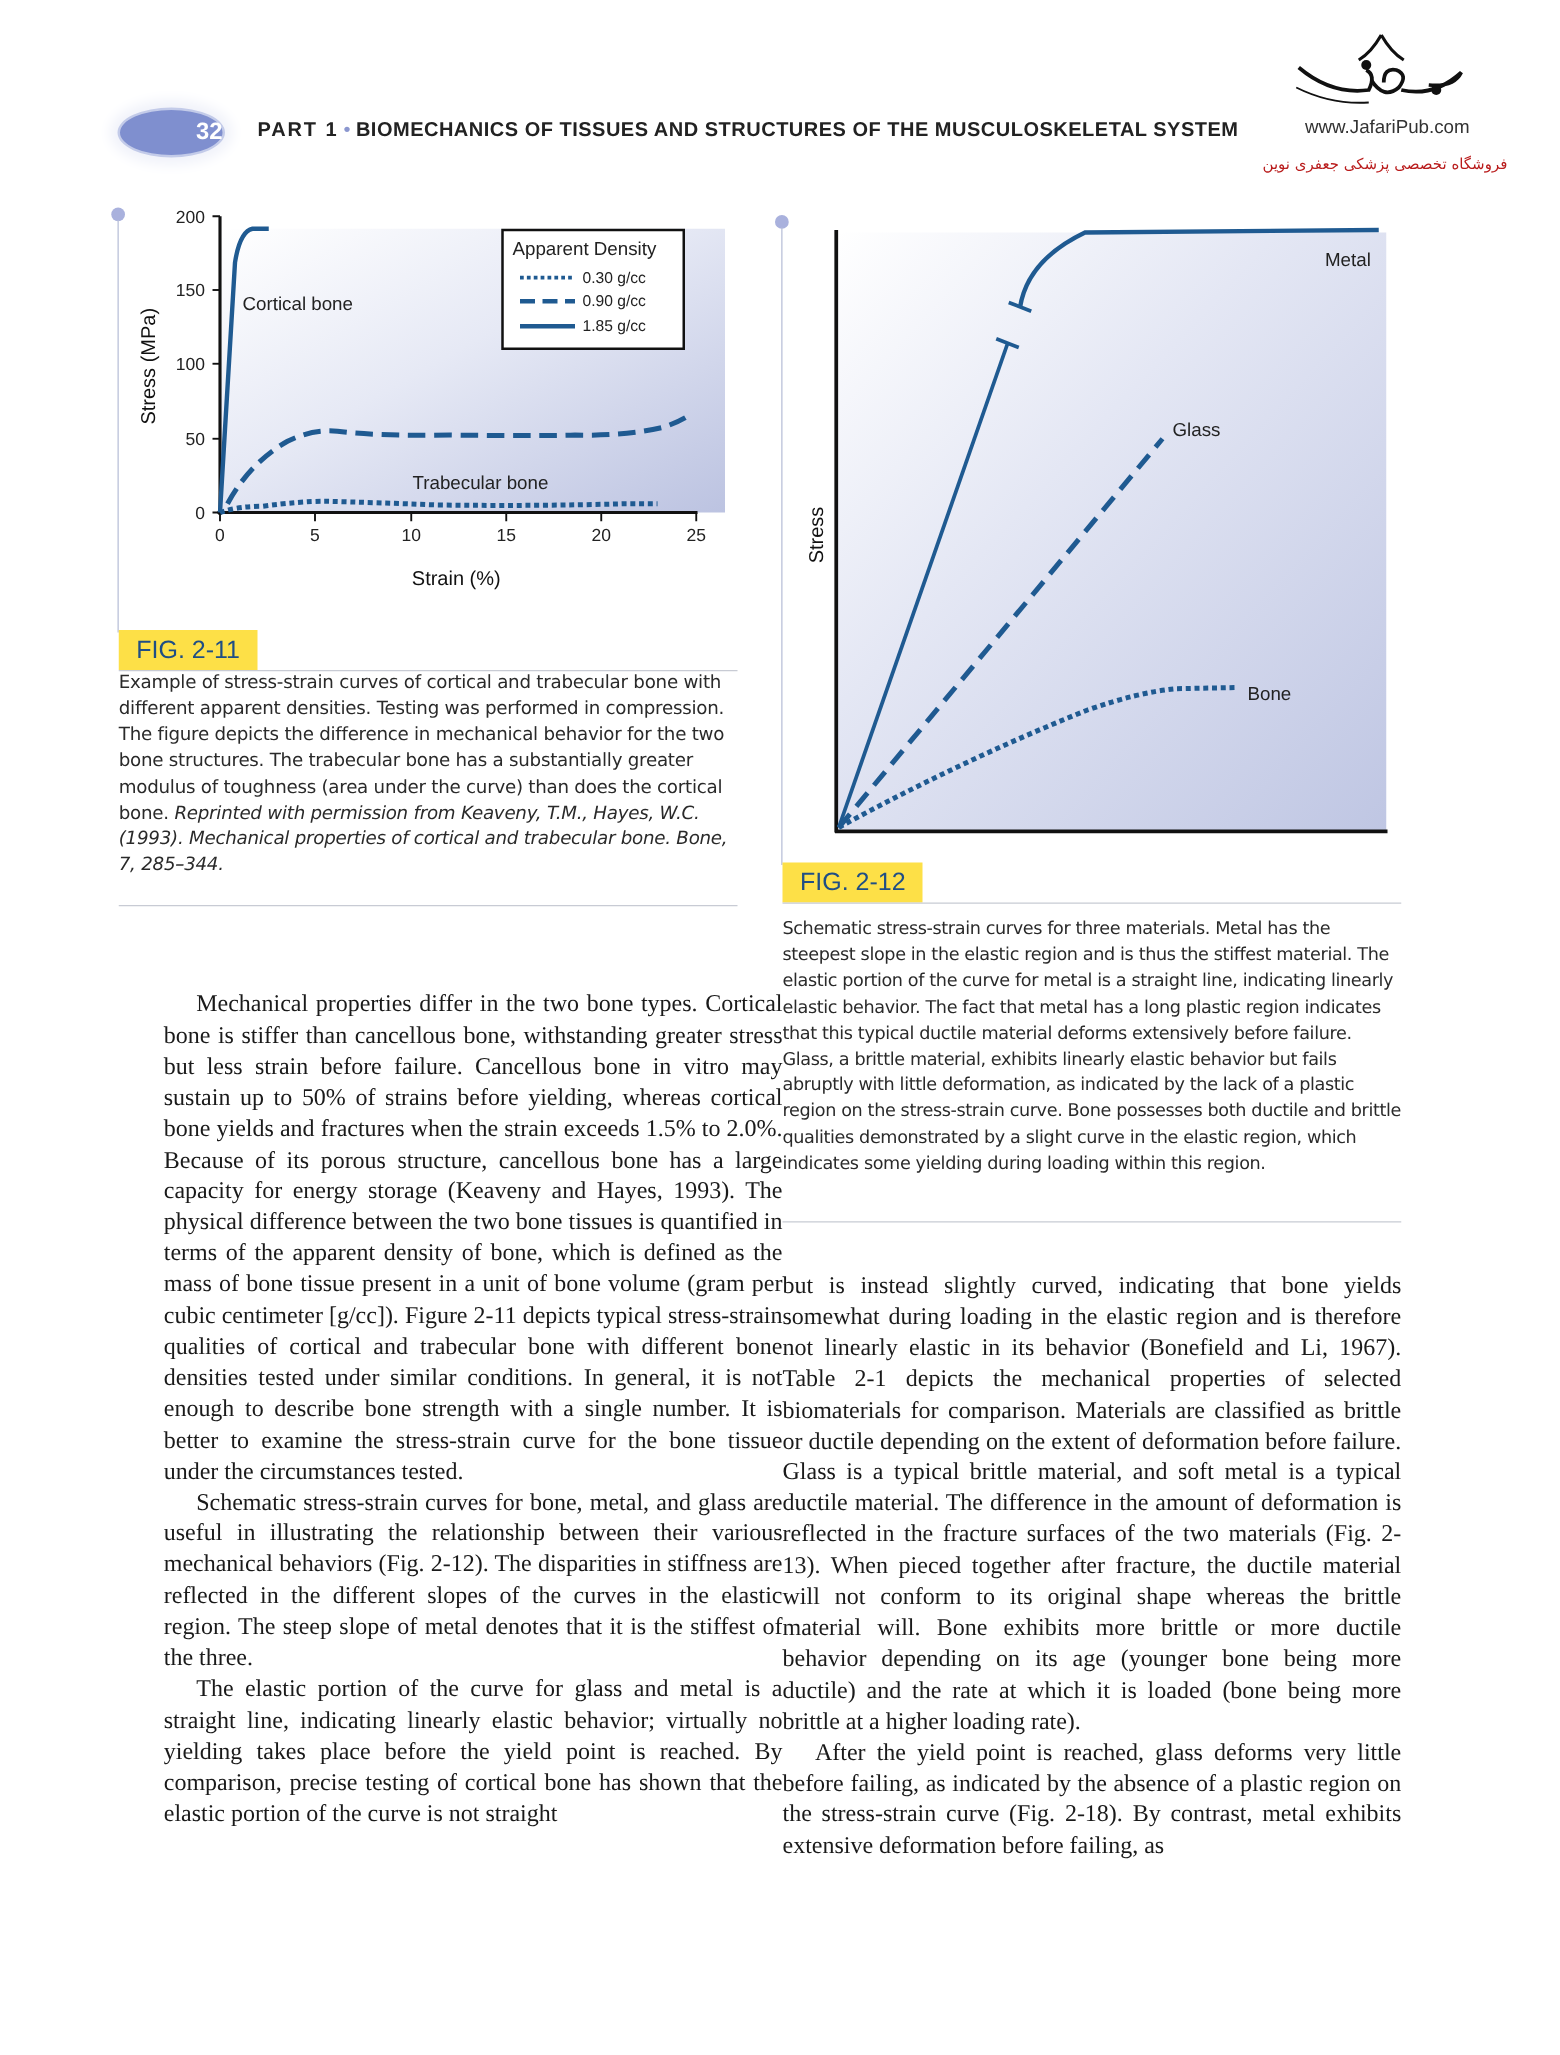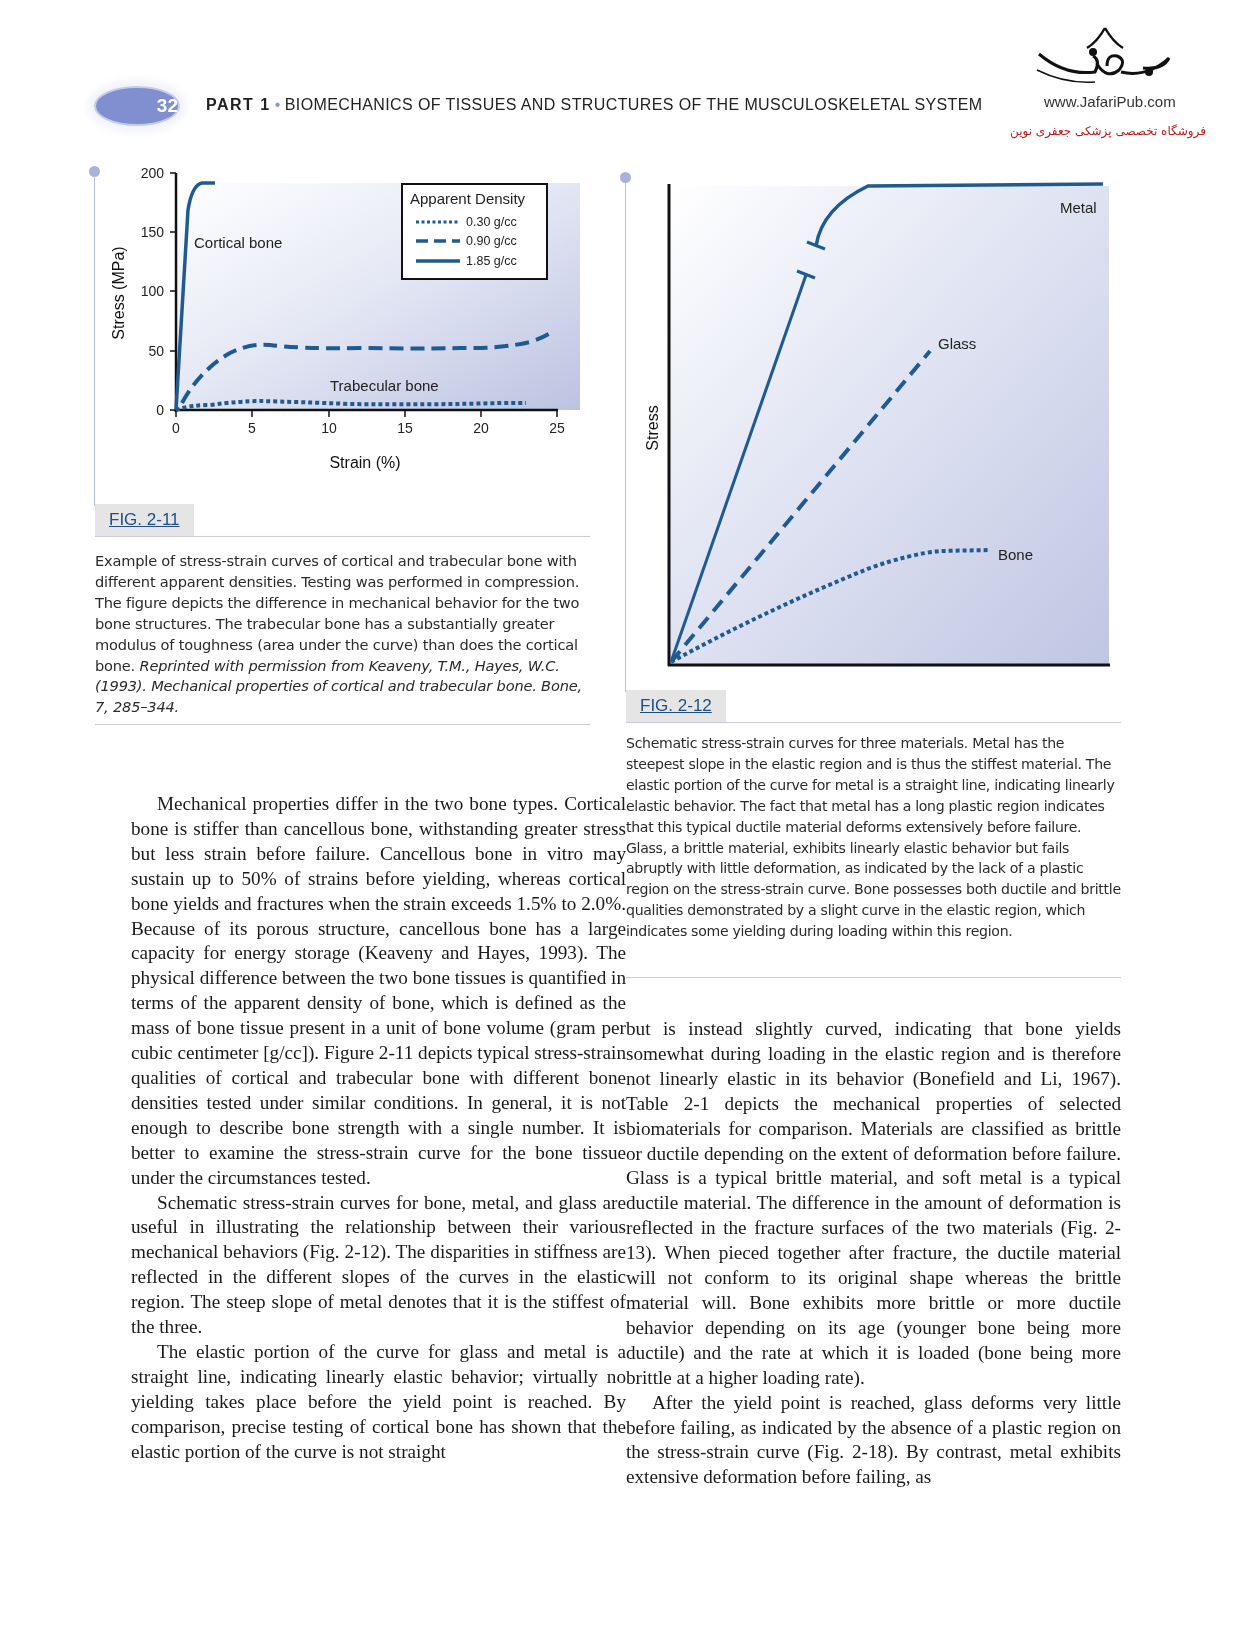--- a/index.html
+++ b/index.html
@@ -6,30 +6,30 @@
   html, body { width: 1248px; height: 1644px; background: #ffffff; overflow: hidden; }
   body { position: relative; font-family: "Liberation Sans", "DejaVu Sans", sans-serif; color: #1a1a1a; }
 
   
   .page-badge { position: absolute; left: 94px; top: 86px; width: 86px; height: 40px; border-radius: 50%;
     background: #7f8fcf; border: 2px solid #c3cbe9; box-shadow: 0 0 10px 6px #f0f2fa; display:flex; align-items:center; justify-content:flex-end; }
   .page-badge span { color:#fff; font-weight:bold; font-size:19px; }
   .running-head { position: absolute; left: 206px; top: 96px; font-size: 16px; letter-spacing: 0.4px; color:#222; white-space:nowrap; }
   .running-head .part { font-weight: bold; letter-spacing: 1.5px; }
   .running-head .bullet { color:#8b97cf; margin: 0 4px; }
-  .running-head .title { font-weight: normal; }
+  .running-head .title { font-weight: bold; }
 
   .logo { position:absolute; left:1035px; top:20px; width:140px; height:70px; }
   .logo-url { position:absolute; left:1044px; top:93px; font-size:15px; color:#333; }
   .logo-persian { position:absolute; left:1010px; top:124px; font-size:12px; color:#b91c1c; direction: rtl; font-family:"DejaVu Sans", sans-serif; }
 
   
   .fig-frame { position:absolute; border-left:1px solid #b8bfd8; }
   .fig-dot { position:absolute; width:11px; height:11px; border-radius:50%; background:#a9b1dd; }
-  .fig-label { position:absolute; background:#e5e5e5; color:#1f4e85; font-size:17px; padding:0 14px; height:32px; line-height:32px;text-decoration:underline; }
+  .fig-label { position:absolute; background:#fde047; color:#1f4e85; font-size:20px; padding:0 14px; height:32px; line-height:32px; }
   .fig-rule { position:absolute; height:1px; background:#c8cbd4; }
   .caption { position:absolute; font-size:14.6px; line-height:20.9px; color:#2a2a2a; font-family:"DejaVu Sans", sans-serif; letter-spacing:-0.2px; }
   .caption2 { font-size:14.1px; line-height:20.9px; letter-spacing:-0.3px; }
   .caption i { font-style: italic; }
 
   svg text { font-family: "Liberation Sans", sans-serif; }
 
   
   .col { position:absolute; width:495px; font-family:"Liberation Serif", "DejaVu Serif", serif; font-size:19.2px; line-height:24.9px; color:#1a1a1a; text-align:justify; }
   .col p { text-indent: 26px; }
@@ -122,21 +122,21 @@
   <line x1="316" y1="57" x2="360" y2="57" stroke="#1f5a91" stroke-width="3" stroke-dasharray="3 2.5"></line>
   <text x="366" y="61" font-size="12.5" fill="#222">0.30 g/cc</text>
   <line x1="316" y1="76" x2="360" y2="76" stroke="#1f5a91" stroke-width="3.5" stroke-dasharray="12 6"></line>
   <text x="366" y="80" font-size="12.5" fill="#222">0.90 g/cc</text>
   <line x1="316" y1="96" x2="360" y2="96" stroke="#1f5a91" stroke-width="3.5"></line>
   <text x="366" y="100" font-size="12.5" fill="#222">1.85 g/cc</text>
 </svg>
 
 <div class="fig-label" style="left:95px; top:504px;">FIG. 2-11</div>
 <div class="fig-rule" style="left:95px; top:536px; width:495px;"></div>
-<div class="caption" style="left:95px; top:551px; width:490px;">
+<div class="caption" style="left:95px; top:536px; width:490px;">
   <span>Example of stress-strain curves of cortical and trabecular bone with different apparent densities. Testing was performed in compression. The figure depicts the difference in mechanical behavior for the two bone structures. The trabecular bone has a substantially greater modulus of toughness (area under the curve) than does the cortical bone. </span><i>Reprinted with permission from Keaveny, T.M., Hayes, W.C. (1993). Mechanical properties of cortical and trabecular bone. Bone, 7, 285–344.</i>
 </div>
 <div class="fig-rule" style="left:95px; top:724px; width:495px;"></div>
 
 <div class="fig-dot" style="left:620px; top:172px;"></div>
 <div class="fig-frame" style="left:625px; top:182px; height:510px;"></div>
 
 <svg style="position:absolute; left:640px; top:168px;" width="480" height="510" viewBox="0 0 480 510">
   <defs>
     <linearGradient id="bg2" x1="0" y1="0" x2="1" y2="1">

